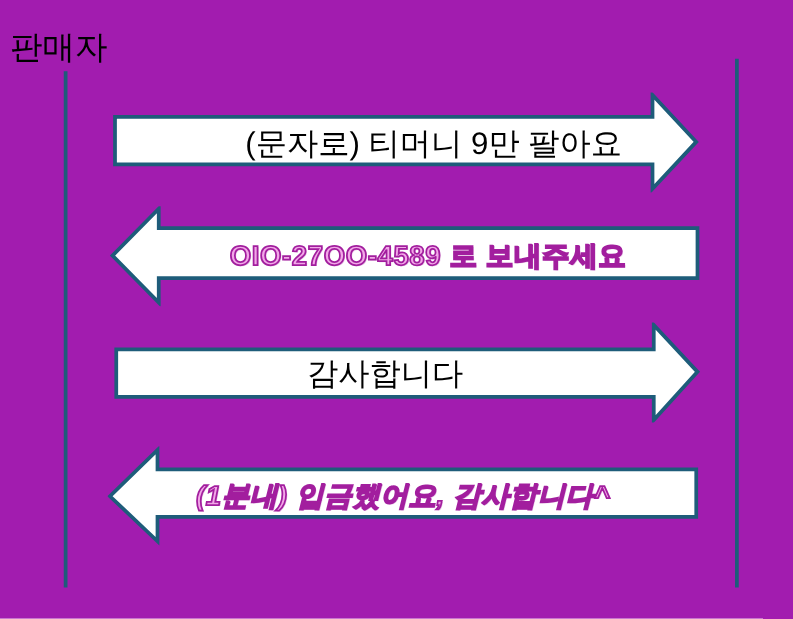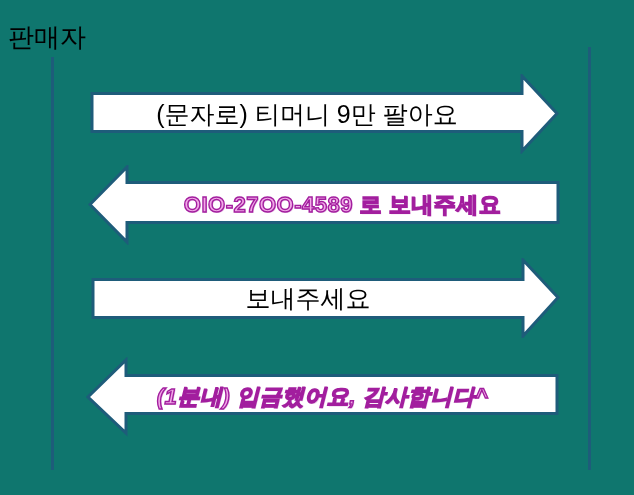--- a/index.html
+++ b/index.html
@@ -1,21 +1,21 @@
 <!DOCTYPE html>
 <html style="--line-color: #1E5C7A; --pink-fill: #F2A8E8; --pink-outline: #A21E9E;"><head>
 <meta charset="utf-8">
 <style>
   html,body{margin:0;padding:0;background:#ffffff;}
   body{
     width:634px;height:495px;
     font-family:"Liberation Sans","DejaVu Sans",sans-serif;
   }
   .canvas{
-    position:relative;width:634px;height:495px;background:#0f766e;overflow:hidden;
+    position:relative;width:634px;height:495px;background:#a21caf;overflow:hidden;
   }
   .actor{
     position:absolute;font-size:26px;color:#000;white-space:nowrap;
   }
   .actor-left{left:8px;top:20px;}
   .actor-right{left:561px;top:7px;}
   .lifeline{
     position:absolute;width:3px;background:var(--line-color,#1E5C7A);
   }
   .lifeline-left{left:51px;top:57px;height:413px;}
@@ -24,21 +24,21 @@
   .arrow svg{position:absolute;left:0;top:0;display:block;}
   .arrow-1{left:90px;top:74px;width:470px;height:80px;}
   .arrow-2{left:88px;top:165px;width:472px;height:80px;}
   .arrow-3{left:91px;top:258px;width:470px;height:80px;}
   .arrow-4{left:86px;top:357px;width:473px;height:80px;font-style:italic;}
   .arrow-text{
     position:absolute;top:0;height:100%;
     display:flex;align-items:center;justify-content:center;
     white-space:nowrap;
   }
-  .arrow-1 .arrow-text{left:2px;width:430px;}
+  .arrow-1 .arrow-text{left:2px;width:430px;padding-left:40px;}
   .arrow-2 .arrow-text{left:39px;width:431px;}
   .arrow-3 .arrow-text{left:2px;width:430px;}
   .arrow-4 .arrow-text{left:0;width:100%;}
   .msg-black{font-size:25px;color:#000;}
   .msg-pink{
     font-size:22px;font-weight:bold;letter-spacing:0.5px;
     color:var(--pink-fill,#F2A8E8);
     -webkit-text-stroke:1.4px var(--pink-outline,#A21E9E);
     text-shadow:1px 1px 0 rgba(162,30,158,0.25);
   }
@@ -72,21 +72,21 @@
     <svg width="472" height="80" viewBox="0 0 472 80" preserveAspectRatio="none">
       <polygon class="shape-poly" points="470,17.5 39,17.5 39,2 2,39.5 39,77 39,57.5 470,57.5"></polygon>
     </svg>
     <div class="arrow-text msg-pink">OIO-27OO-4589 로 보내주세요</div>
   </div>
 
   <div class="arrow arrow-3">
     <svg width="470" height="80" viewBox="0 0 470 80" preserveAspectRatio="none">
       <polygon class="shape-poly" points="2,21.5 432,21.5 432,2 467,39.5 432,78 432,59.5 2,59.5"></polygon>
     </svg>
-    <div class="arrow-text msg-black">보내주세요</div>
+    <div class="arrow-text msg-black">감사합니다</div>
   </div>
 
   <div class="arrow arrow-4">
     <svg width="473" height="80" viewBox="0 0 473 80" preserveAspectRatio="none">
       <polygon class="shape-poly" points="471,18.5 40,18.5 40,3 2,40 40,76 40,56.5 471,56.5"></polygon>
     </svg>
     <div class="arrow-text msg-pink">(1분내) 입금했어요, 감사합니다^</div>
   </div>
 
 </div>

